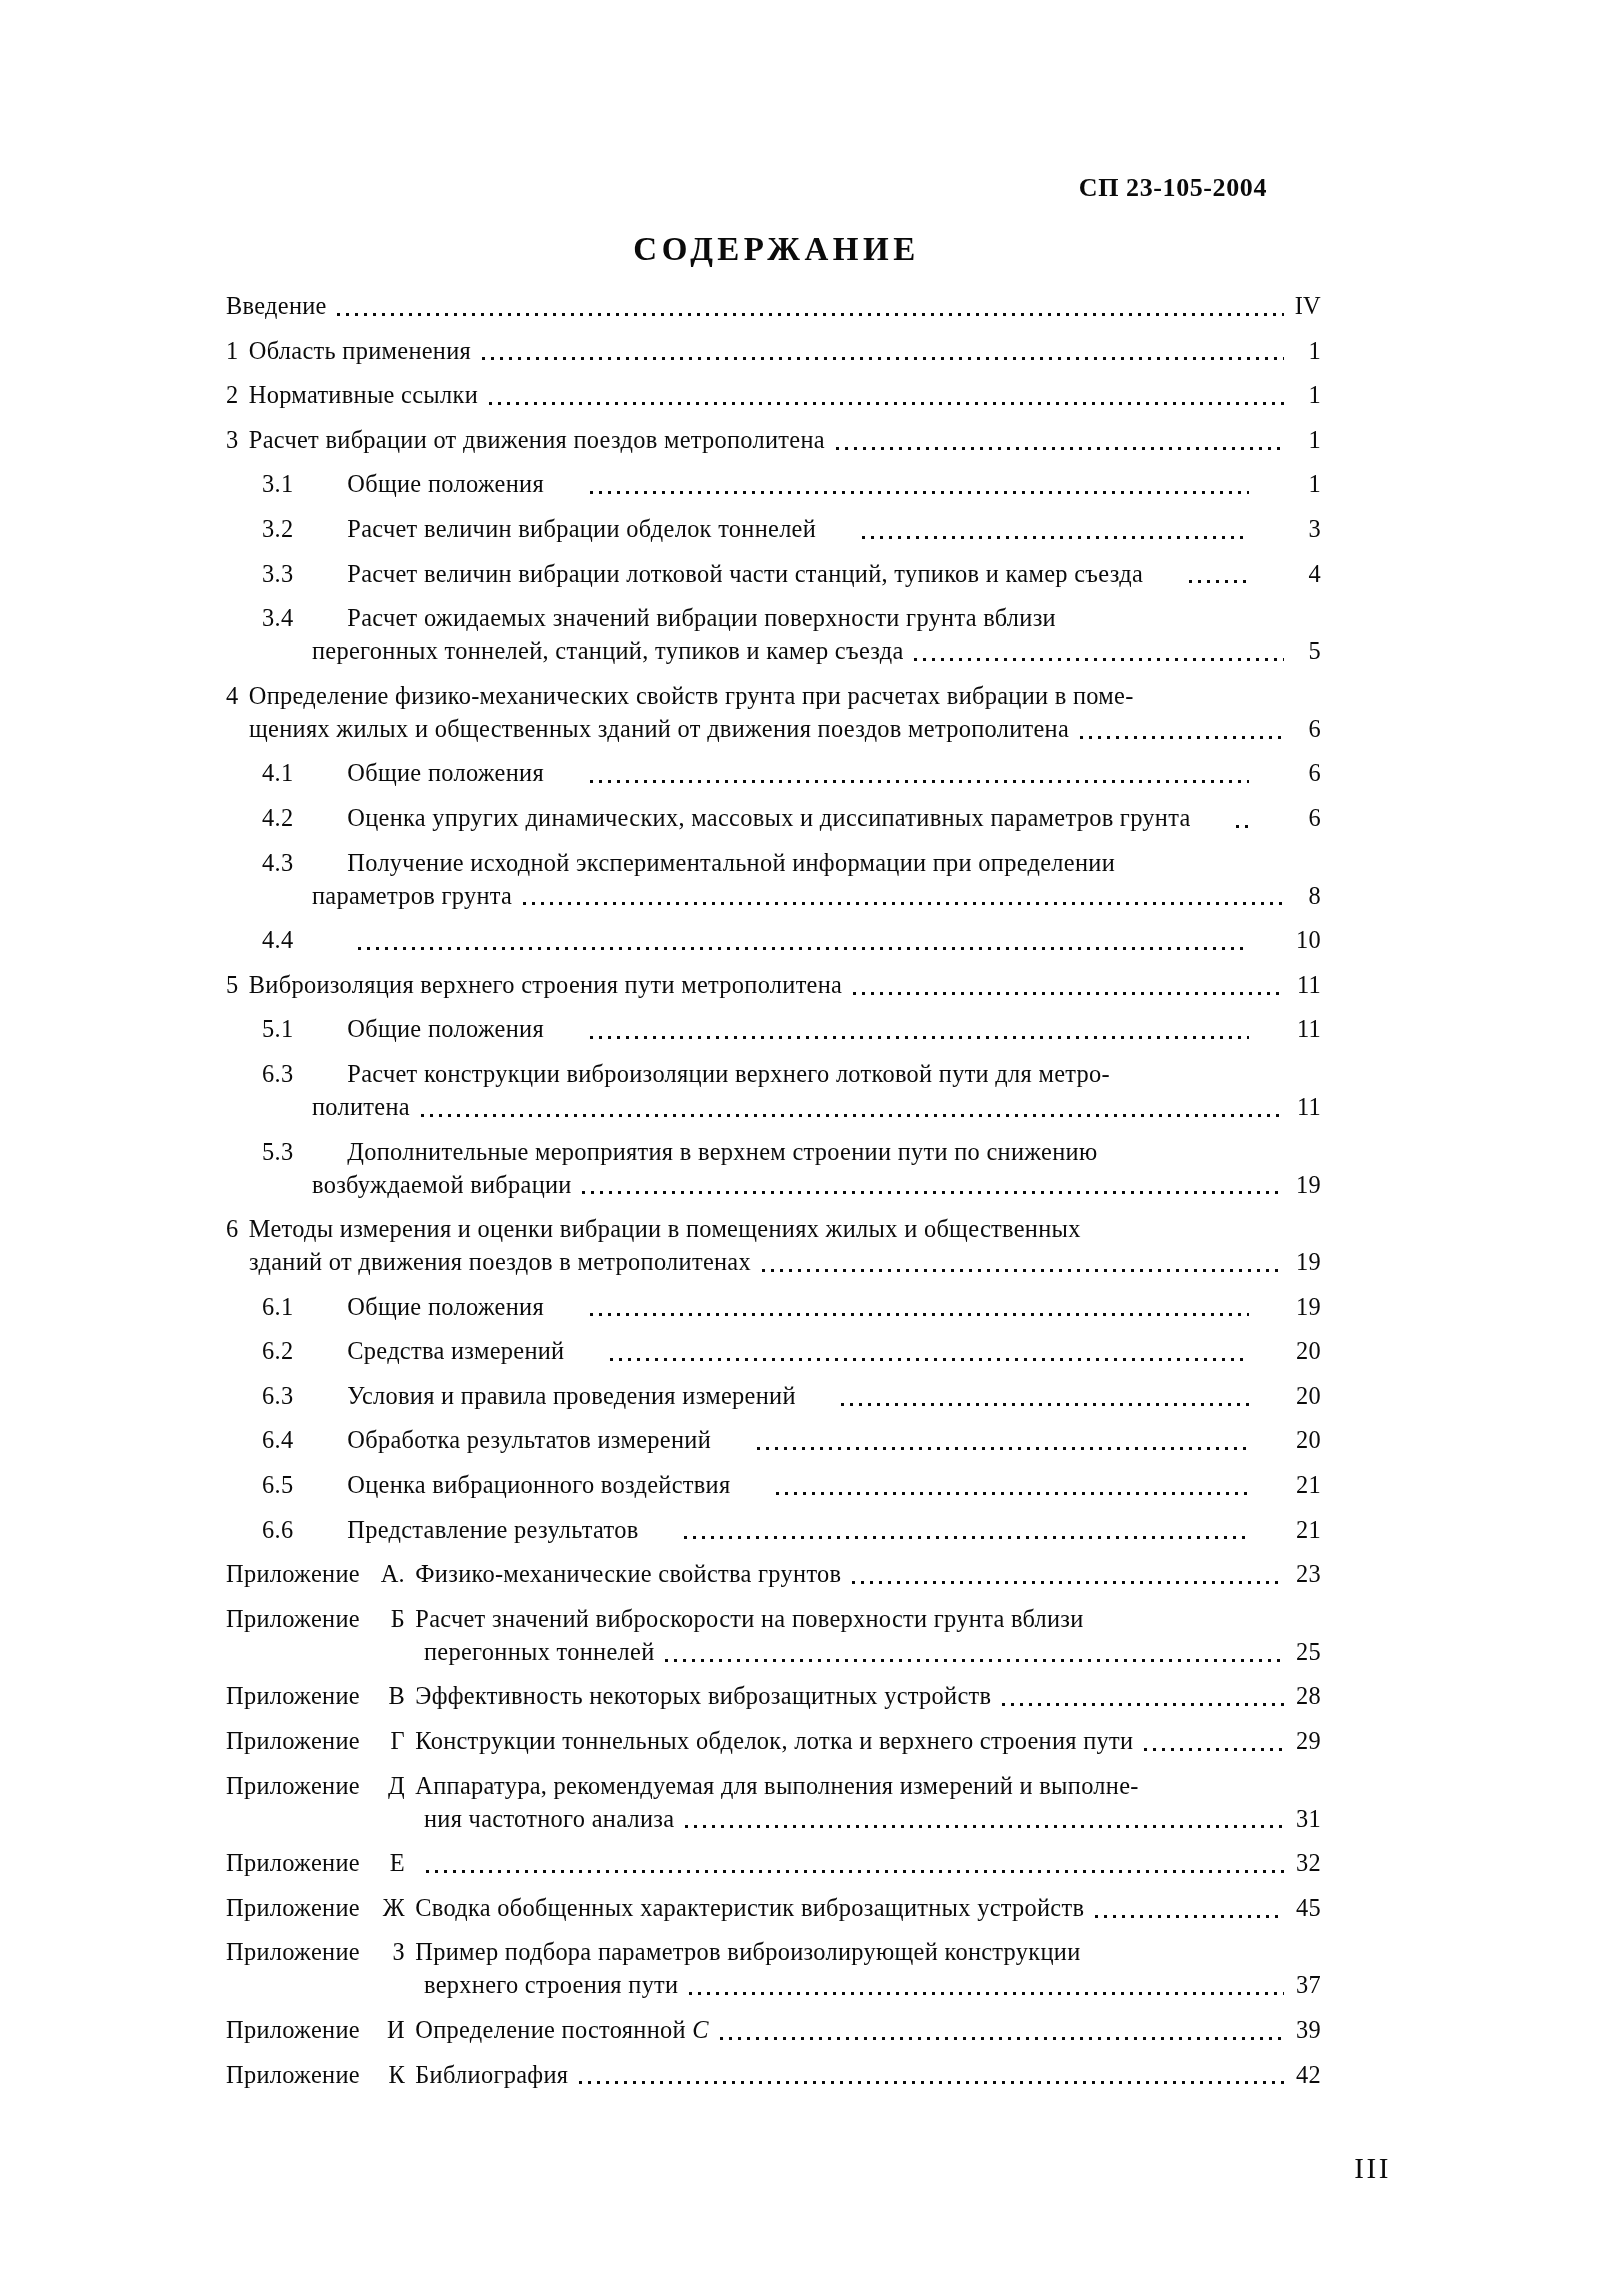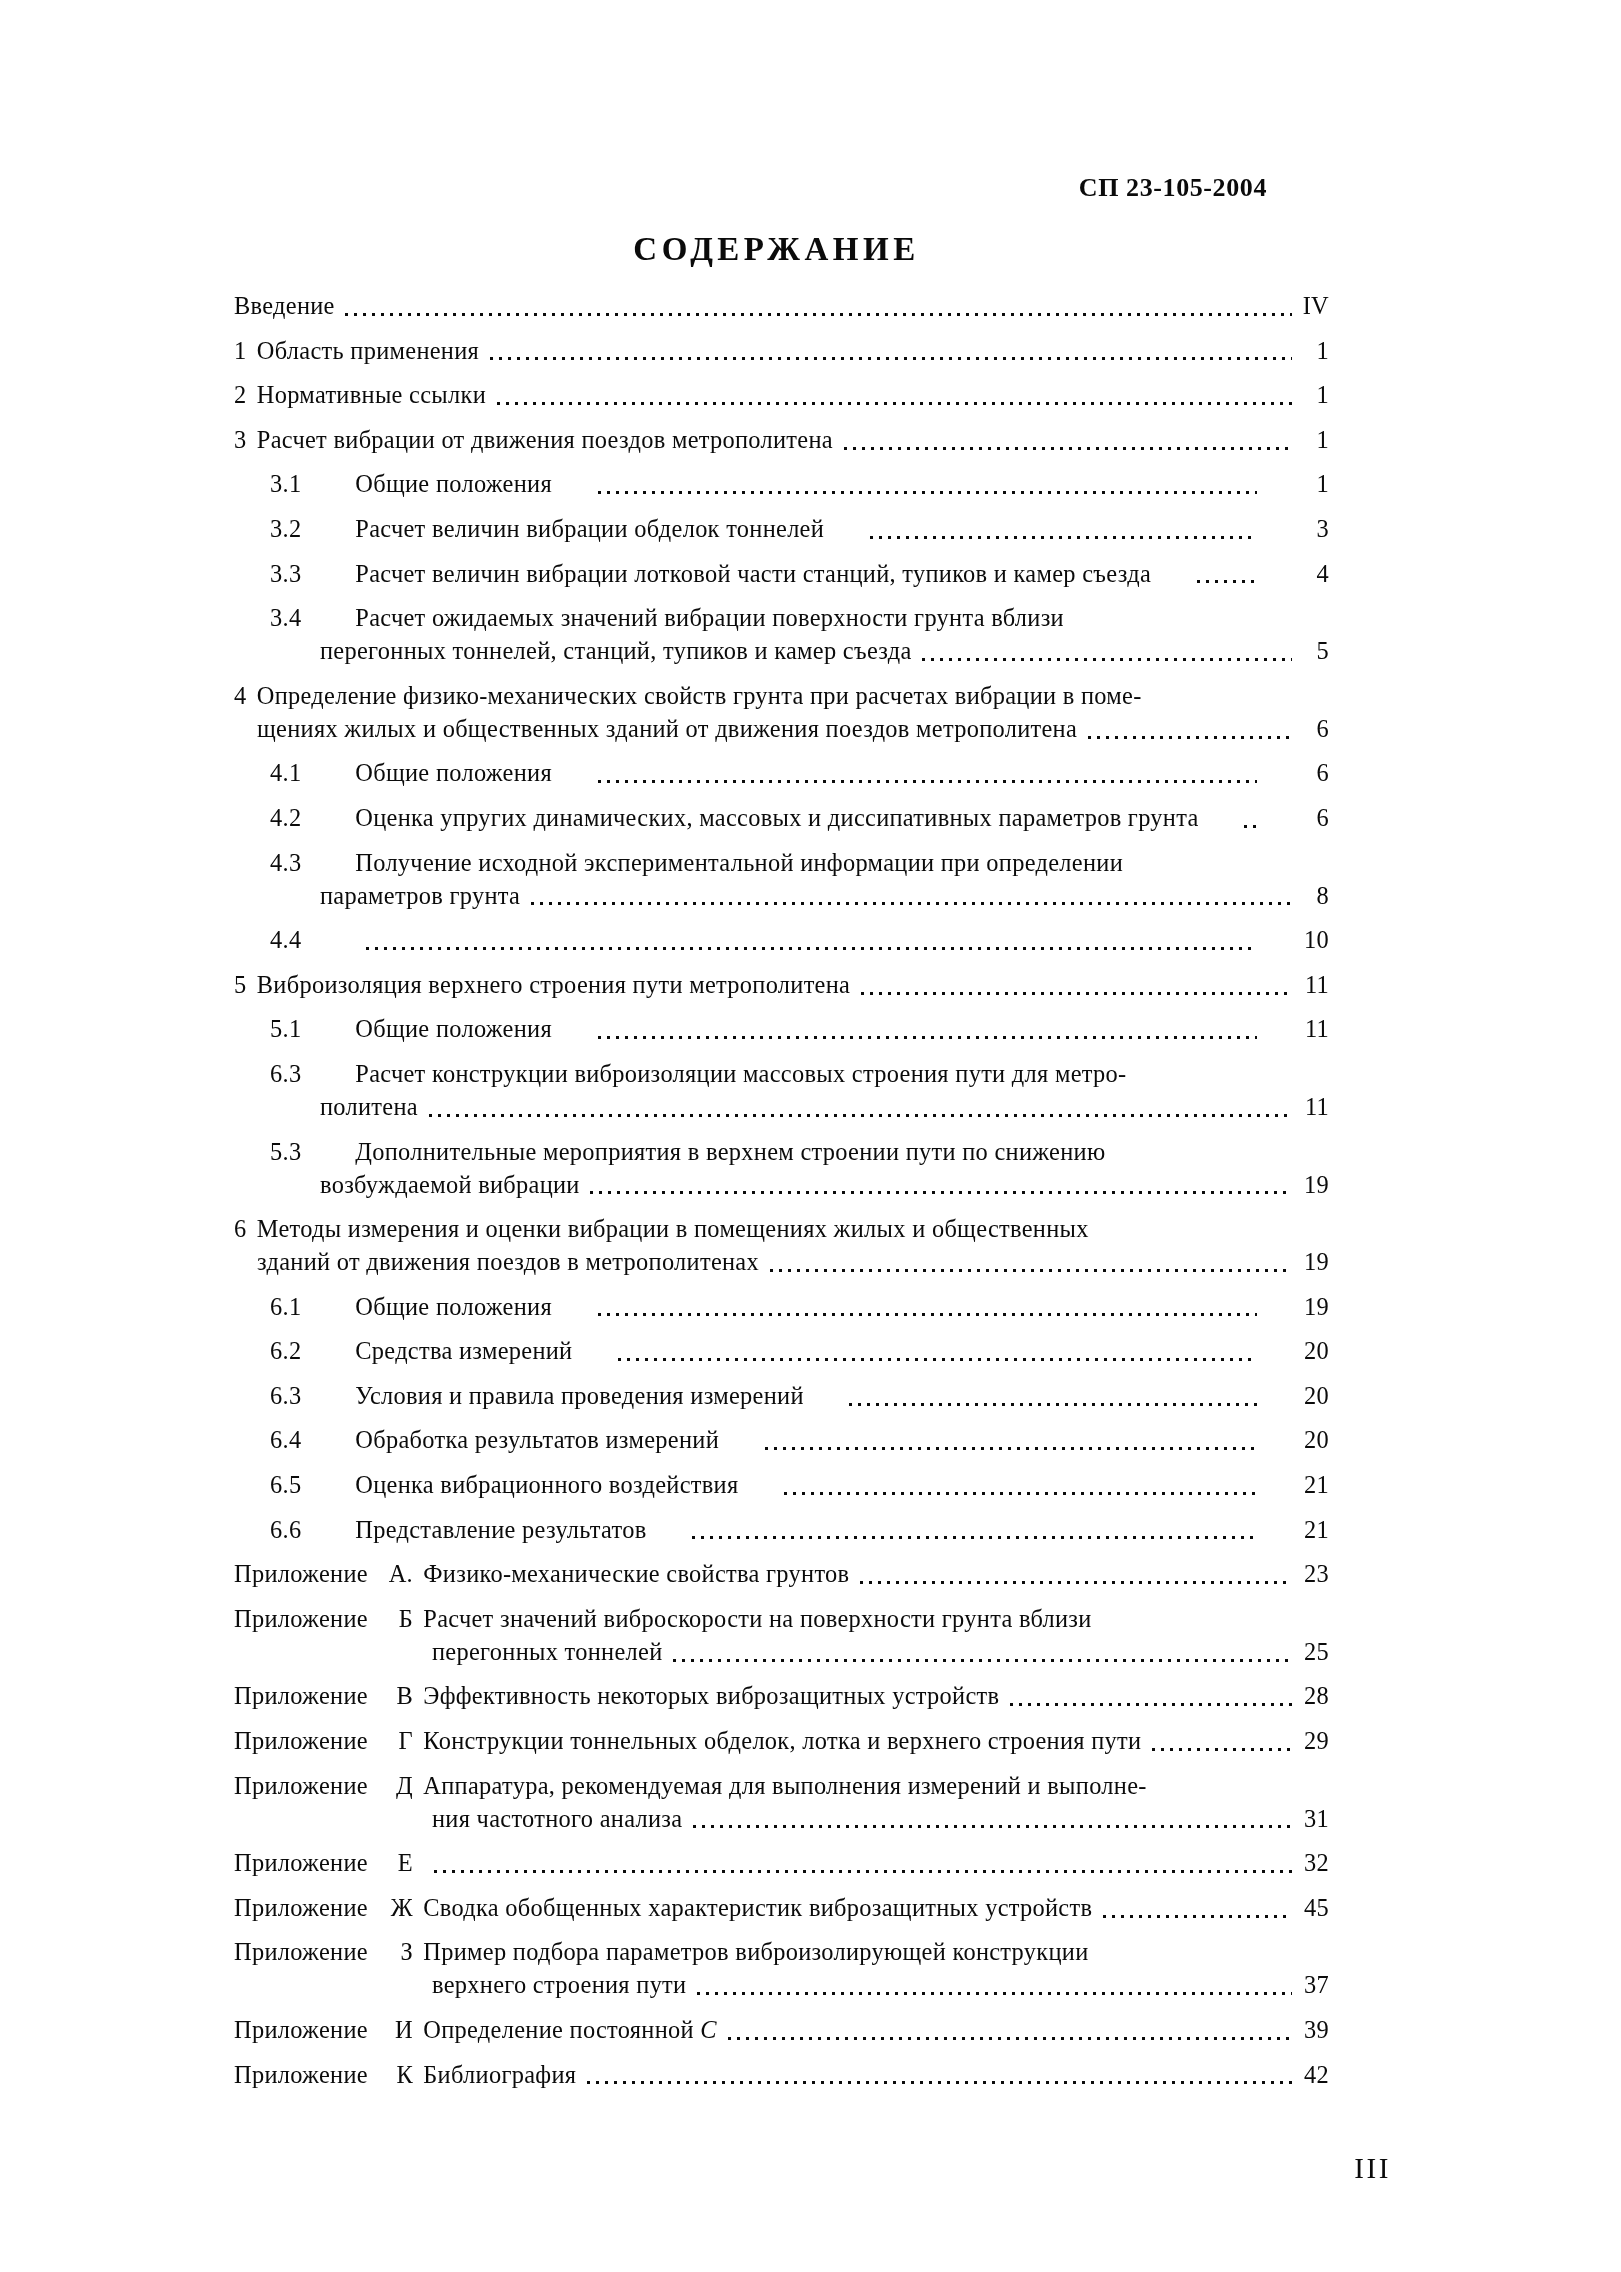--- a/index.html
+++ b/index.html
@@ -15,21 +15,21 @@
     position: absolute; top: 173px; right: 355px;
     font-size: 26px; font-weight: 700; letter-spacing: 0.6px;
     white-space: nowrap;
   }
   .title {
     position: absolute; top: 231px; left: 229px; width: 1095px;
     margin: 0; text-align: center;
     font-size: 33px; font-weight: 700; letter-spacing: 4.5px;
   }
   .toc {
-    position: absolute; top: 289px; left: 234px; width: 1095px;
+    position: absolute; top: 289px; left: 226px; width: 1095px;
     font-size: 24.4px; letter-spacing: 0.3px;
   }
   .entry { margin-bottom: 11.6px; }
   .line {
     display: flex; align-items: baseline;
     line-height: 33px; white-space: nowrap;
   }
   .lbl { flex: none; margin-right: 10.3px; }
   .subsection .line.first { padding-left: 36px; gap: 35px; }
   .subsection .lbl { min-width: 40px; margin-right: 10.3px; }
@@ -187,21 +187,21 @@
       <div class="line first last">
         <span class="lbl">5.1</span>
         <span class="txt">Общие положения</span>
         <span class="dots"></span>
         <span class="page">11</span>
       </div>
     </div>
     <div class="entry subsection">
       <div class="line first">
         <span class="lbl">6.3</span>
-        <span class="txt">Расчет конструкции виброизоляции массовых строения пути для метро-</span>
+        <span class="txt">Расчет конструкции виброизоляции верхнего лотковой пути для метро-</span>
       </div>
       <div class="line cont last">
         <span class="txt">политена</span>
         <span class="dots"></span>
         <span class="page">11</span>
       </div>
     </div>
     <div class="entry subsection">
       <div class="line first">
         <span class="lbl">5.3</span>

